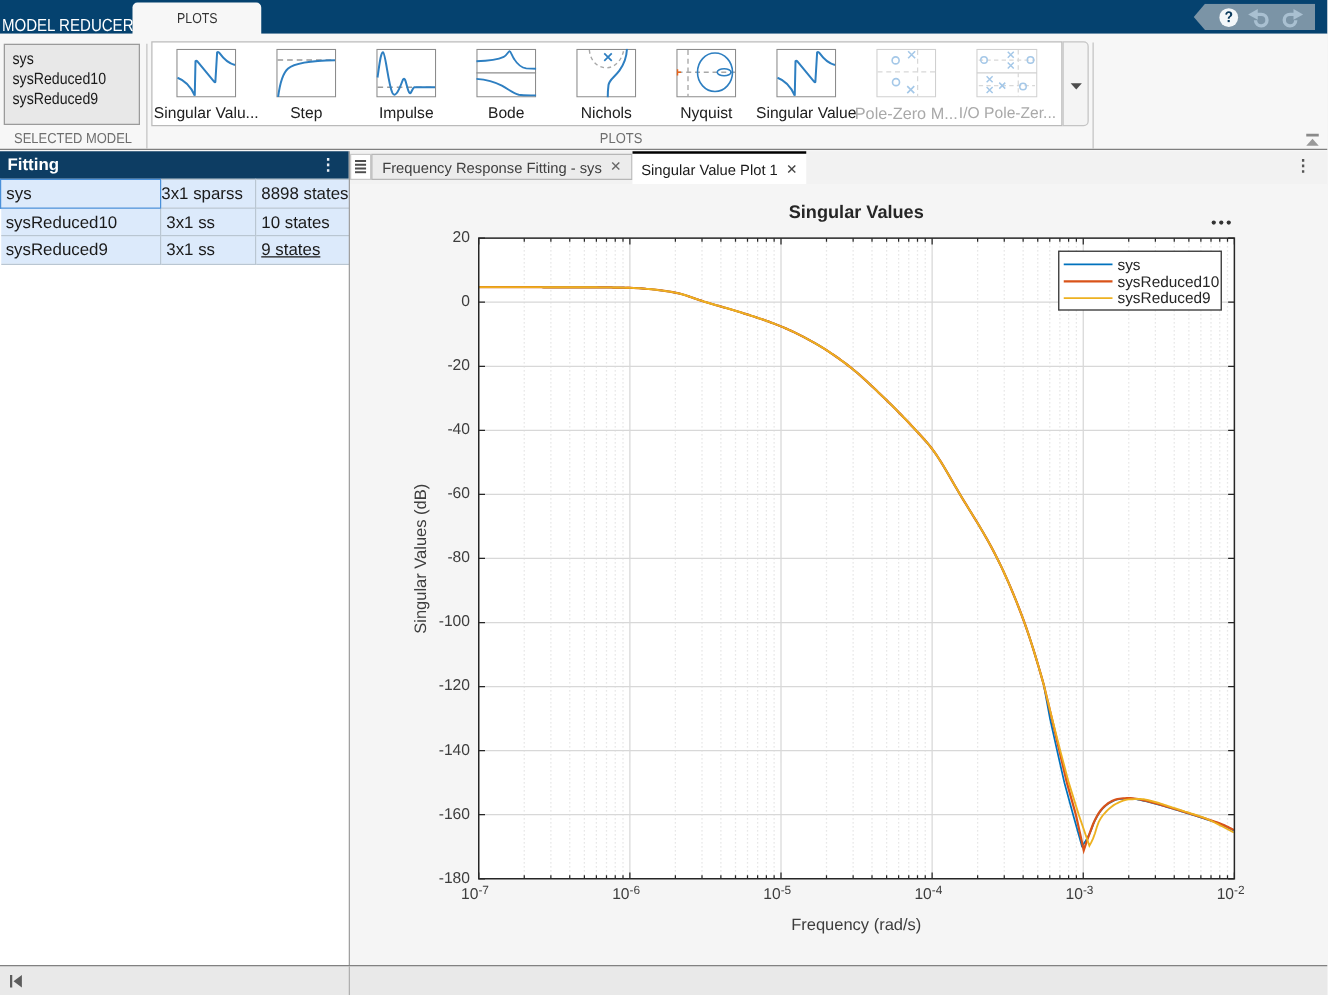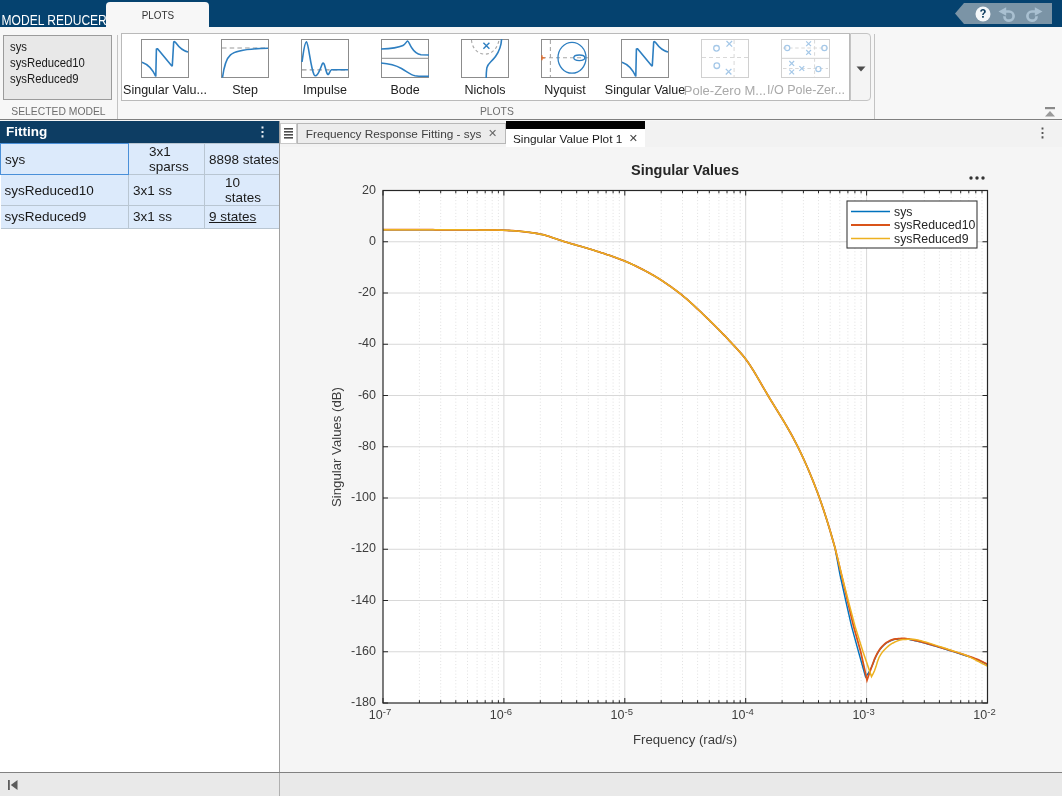--- a/index.html
+++ b/index.html
@@ -136,27 +136,27 @@
 
 <table style="position:absolute;left:0;top:143px;width:279px;border-collapse:collapse;font-size:13.5px;color:#1a1a1a;table-layout:fixed;">
   <colgroup>
       <col style="width:128px">
       <col style="width:76px">
       <col style="width:75px">
     </colgroup>
   <tbody>
   <tr style="height:22.5px;background:#dceafb;">
     <td style="border:1.5px solid #4a90d9;padding-left:4px;">sys</td>
-    <td style="border:1px solid #b9c6d2;padding-left:20px;">3x1 sparss</td>
+    <td style="border:1px solid #b9c6d2;padding-left:0;">3x1 sparss</td>
     <td style="border:1px solid #b9c6d2;border-right:none;padding-left:4px;">8898 states</td>
   </tr>
   <tr style="height:22.5px;background:#dceafb;">
     <td style="border:1px solid #b9c6d2;border-left:none;padding-left:4px;">sysReduced10</td>
     <td style="border:1px solid #b9c6d2;padding-left:4px;">3x1 ss</td>
-    <td style="border:1px solid #b9c6d2;border-right:none;padding-left:20px;">10 states</td>
+    <td style="border:1px solid #b9c6d2;border-right:none;padding-left:4px;">10 states</td>
   </tr>
   <tr style="height:22.5px;background:#dceafb;">
     <td style="border:1px solid #b9c6d2;border-left:none;border-bottom:1px solid #b9c6d2;padding-left:4px;">sysReduced9</td>
     <td style="border:1px solid #b9c6d2;padding-left:4px;">3x1 ss</td>
     <td style="border:1px solid #b9c6d2;border-right:none;padding-left:4px;text-decoration:underline;">9 states</td>
   </tr>
 </tbody>
   </table>
 
 <div class="abs" style="left:279px;top:121px;width:1px;height:675px;background:#a0a0a0;"></div>
@@ -166,21 +166,21 @@
   <svg width="9" height="11">
       <g fill="#4d4d4d">
         <rect x="0" y="0" width="9" height="1.6"></rect>
         <rect x="0" y="3" width="9" height="1.6"></rect>
         <rect x="0" y="6" width="9" height="1.6"></rect>
         <rect x="0" y="9" width="9" height="1.6"></rect>
       </g>
     </svg>
 </div>
 <div class="abs" style="left:297px;top:123px;width:209px;height:21px;background:#ececec;border:1px solid #b7b7b7;color:#404040;font-size:11.8px;display:flex;align-items:center;justify-content:center;">Frequency Response Fitting - sys&nbsp;&nbsp;<span style="color:#666;font-size:11px;">✕</span></div>
-<div class="abs" style="left:506px;top:121px;width:139px;height:27px;background:#fff;border-top:8px solid #000000;color:#1a1a1a;font-size:11.8px;display:flex;align-items:center;justify-content:center;">Singular Value Plot 1&nbsp;&nbsp;<span style="color:#444;font-size:11px;">✕</span></div>
+<div class="abs" style="left:506px;top:121px;width:139px;height:27px;background:#fff;border-top:2px solid #000000;color:#1a1a1a;font-size:11.8px;display:flex;align-items:center;justify-content:center;">Singular Value Plot 1&nbsp;&nbsp;<span style="color:#444;font-size:11px;">✕</span></div>
 <div class="abs" style="left:1036px;top:125px;width:14px;height:18px;color:#555;font-size:13px;font-weight:bold;">⋮</div>
 
 <div class="abs" style="left:280px;top:148px;width:782px;height:625px;background:#f5f5f5;"></div>
 <svg id="plot" class="abs" style="left:280px;top:147px;" width="782" height="626" viewBox="0 0 782 626">
 <rect x="0" y="0" width="782" height="626" fill="#f5f5f5"></rect>
 <rect x="103.0" y="43.5" width="604.5" height="512.5" fill="#ffffff"></rect>
 <path d="M139.4,43.5 V556.0 M160.7,43.5 V556.0 M175.8,43.5 V556.0 M187.5,43.5 V556.0 M197.1,43.5 V556.0 M205.2,43.5 V556.0 M212.2,43.5 V556.0 M218.4,43.5 V556.0 M260.3,43.5 V556.0 M281.6,43.5 V556.0 M296.7,43.5 V556.0 M308.4,43.5 V556.0 M318.0,43.5 V556.0 M326.1,43.5 V556.0 M333.1,43.5 V556.0 M339.3,43.5 V556.0 M381.2,43.5 V556.0 M402.5,43.5 V556.0 M417.6,43.5 V556.0 M429.3,43.5 V556.0 M438.9,43.5 V556.0 M447.0,43.5 V556.0 M454.0,43.5 V556.0 M460.2,43.5 V556.0 M502.1,43.5 V556.0 M523.4,43.5 V556.0 M538.5,43.5 V556.0 M550.2,43.5 V556.0 M559.8,43.5 V556.0 M567.9,43.5 V556.0 M574.9,43.5 V556.0 M581.1,43.5 V556.0 M623.0,43.5 V556.0 M644.3,43.5 V556.0 M659.4,43.5 V556.0 M671.1,43.5 V556.0 M680.7,43.5 V556.0 M688.8,43.5 V556.0 M695.8,43.5 V556.0 M702.0,43.5 V556.0" stroke="#e0e0e0" stroke-width="1" stroke-dasharray="1,2.2" fill="none"></path>
 <path d="M223.9,43.5 V556.0 M344.8,43.5 V556.0 M465.7,43.5 V556.0 M586.6,43.5 V556.0 M103.0,504.75 H707.5 M103.0,453.50 H707.5 M103.0,402.25 H707.5 M103.0,351.00 H707.5 M103.0,299.75 H707.5 M103.0,248.50 H707.5 M103.0,197.25 H707.5 M103.0,146.00 H707.5 M103.0,94.75 H707.5" stroke="#d8d8d8" stroke-width="1" fill="none"></path>
 <path d="M103.0,82.7 L105.0,82.7 L107.0,82.7 L109.0,82.7 L111.0,82.7 L113.0,82.7 L115.0,82.7 L117.0,82.7 L119.0,82.7 L121.0,82.7 L123.0,82.7 L125.0,82.7 L127.0,82.7 L129.0,82.7 L131.0,82.7 L133.0,82.7 L135.0,82.7 L137.0,82.7 L139.0,82.7 L141.0,82.7 L143.0,82.7 L145.0,82.7 L147.0,82.7 L149.0,82.7 L151.0,82.7 L153.0,82.7 L155.0,82.8 L157.0,82.8 L159.0,82.8 L161.0,82.8 L163.0,82.8 L165.0,82.8 L167.0,82.8 L169.0,82.8 L171.0,82.8 L173.0,82.8 L175.0,82.8 L177.0,82.8 L179.0,82.8 L181.0,82.8 L183.0,82.8 L185.0,82.8 L187.0,82.8 L189.0,82.8 L191.0,82.8 L193.0,82.8 L195.0,82.8 L197.0,82.8 L199.0,82.9 L201.0,82.9 L203.0,82.9 L205.0,82.9 L207.0,82.9 L209.0,82.9 L211.0,83.0 L213.0,83.0 L215.0,83.0 L217.0,83.1 L219.0,83.1 L221.0,83.2 L223.0,83.2 L225.0,83.3 L227.0,83.4 L229.0,83.5 L231.0,83.6 L233.0,83.7 L235.0,83.9 L237.0,84.1 L239.0,84.2 L241.0,84.4 L243.0,84.6 L245.0,84.8 L247.0,85.1 L249.0,85.3 L251.0,85.6 L253.0,85.9 L255.0,86.2 L257.0,86.5 L259.0,86.9 L261.0,87.3 L263.0,87.7 L265.0,88.2 L267.0,88.8 L269.0,89.4 L271.0,90.1 L273.0,90.8 L275.0,91.5 L277.0,92.2 L279.0,92.9 L281.0,93.5 L283.0,94.2 L285.0,94.8 L287.0,95.4 L289.0,96.0 L291.0,96.6 L293.0,97.2 L295.0,97.7 L297.0,98.3 L299.0,98.9 L301.0,99.4 L303.0,100.0 L305.0,100.6 L307.0,101.2 L309.0,101.8 L311.0,102.4 L313.0,103.0 L315.0,103.7 L317.0,104.3 L319.0,104.9 L321.0,105.6 L323.0,106.2 L325.0,106.9 L327.0,107.6 L329.0,108.2 L331.0,108.9 L333.0,109.6 L335.0,110.3 L337.0,111.1 L339.0,111.8 L341.0,112.6 L343.0,113.4 L345.0,114.2 L347.0,115.0 L349.0,115.9 L351.0,116.8 L353.0,117.7 L355.0,118.6 L357.0,119.6 L359.0,120.6 L361.0,121.6 L363.0,122.6 L365.0,123.7 L367.0,124.8 L369.0,125.9 L371.0,127.0 L373.0,128.1 L375.0,129.3 L377.0,130.5 L379.0,131.7 L381.0,133.0 L383.0,134.3 L385.0,135.7 L387.0,137.0 L389.0,138.4 L391.0,139.8 L393.0,141.3 L395.0,142.7 L397.0,144.2 L399.0,145.8 L401.0,147.3 L403.0,149.0 L405.0,150.6 L407.0,152.3 L409.0,154.1 L411.0,155.9 L413.0,157.7 L415.0,159.6 L417.0,161.5 L419.0,163.3 L421.0,165.2 L423.0,167.2 L425.0,169.1 L427.0,171.0 L429.0,172.9 L431.0,174.9 L433.0,176.8 L435.0,178.8 L437.0,180.8 L439.0,182.9 L441.0,184.9 L443.0,187.0 L445.0,189.0 L447.0,191.1 L449.0,193.3 L451.0,195.4 L453.0,197.6 L455.0,199.7 L457.0,201.9 L459.0,204.1 L461.0,206.3 L463.0,208.7 L465.0,211.2 L467.0,213.9 L469.0,216.7 L471.0,219.8 L473.0,222.9 L475.0,226.2 L477.0,229.6 L479.0,233.0 L481.0,236.5 L483.0,240.0 L485.0,243.4 L487.0,246.8 L489.0,250.2 L491.0,253.5 L493.0,256.7 L495.0,260.0 L497.0,263.2 L499.0,266.5 L501.0,269.7 L503.0,273.0 L505.0,276.4 L507.0,279.8 L509.0,283.3 L511.0,286.8 L513.0,290.5 L515.0,294.3 L517.0,298.2 L519.0,302.2 L521.0,306.3 L523.0,310.6 L525.0,315.0 L527.0,319.5 L529.0,324.2 L531.0,329.0 L533.0,333.9 L535.0,339.0 L537.0,344.2 L539.0,349.6 L541.0,355.2 L543.0,361.1 L545.0,367.2 L547.0,373.5 L549.0,380.1 L551.0,386.8 L553.0,393.7 L555.0,400.8 L560.0,427.9 L565.7,453.5 L571.5,479.1 L578.5,504.8 L585.5,529.8 L587.0,528.0 L588.5,525.8 L590.0,523.2 L591.5,520.3 L593.0,516.8 L594.5,512.7 L596.0,509.2 L597.5,506.4 L599.0,503.8 L600.5,501.7 L602.0,500.0 L603.5,498.5 L605.0,497.1 L606.5,496.0 L608.0,495.1 L609.5,494.3 L611.0,493.6 L612.5,493.0 L614.0,492.5 L615.5,492.3 L617.0,492.2 L618.5,492.1 L620.0,492.0 L621.5,491.9 L623.0,491.9 L624.5,491.9 L626.0,491.9 L627.5,492.1 L629.0,492.4 L630.5,492.7 L632.0,493.0 L633.5,493.3 L635.0,493.7 L636.5,494.0 L638.0,494.3 L639.5,494.7 L641.0,495.1 L642.5,495.5 L644.0,495.9 L645.5,496.3 L647.0,496.8 L648.5,497.2 L650.0,497.6 L651.5,498.0 L653.0,498.5 L654.5,498.9 L656.0,499.4 L657.5,499.8 L659.0,500.2 L660.5,500.7 L662.0,501.2 L663.5,501.6 L665.0,502.1 L666.5,502.5 L668.0,503.0 L669.5,503.5 L671.0,503.9 L672.5,504.4 L674.0,504.9 L675.5,505.4 L677.0,505.8 L678.5,506.3 L680.0,506.8 L681.5,507.3 L683.0,507.8 L684.5,508.3 L686.0,508.8 L687.5,509.2 L689.0,509.7 L690.5,510.2 L692.0,510.7 L693.5,511.3 L695.0,511.8 L696.5,512.4 L698.0,513.0 L699.5,513.7 L701.0,514.4 L702.5,515.1 L704.0,515.8 L705.5,516.6 L707.0,517.4" fill="none" stroke="#0072bd" stroke-width="1.4"></path>
 <path d="M103.0,82.7 L105.0,82.7 L107.0,82.7 L109.0,82.7 L111.0,82.7 L113.0,82.7 L115.0,82.7 L117.0,82.7 L119.0,82.7 L121.0,82.7 L123.0,82.7 L125.0,82.7 L127.0,82.7 L129.0,82.7 L131.0,82.7 L133.0,82.7 L135.0,82.7 L137.0,82.7 L139.0,82.7 L141.0,82.7 L143.0,82.7 L145.0,82.7 L147.0,82.7 L149.0,82.7 L151.0,82.7 L153.0,82.7 L155.0,82.8 L157.0,82.8 L159.0,82.8 L161.0,82.8 L163.0,82.8 L165.0,82.8 L167.0,82.8 L169.0,82.8 L171.0,82.8 L173.0,82.8 L175.0,82.8 L177.0,82.8 L179.0,82.8 L181.0,82.8 L183.0,82.8 L185.0,82.8 L187.0,82.8 L189.0,82.8 L191.0,82.8 L193.0,82.8 L195.0,82.8 L197.0,82.8 L199.0,82.9 L201.0,82.9 L203.0,82.9 L205.0,82.9 L207.0,82.9 L209.0,82.9 L211.0,83.0 L213.0,83.0 L215.0,83.0 L217.0,83.1 L219.0,83.1 L221.0,83.2 L223.0,83.2 L225.0,83.3 L227.0,83.4 L229.0,83.5 L231.0,83.6 L233.0,83.7 L235.0,83.9 L237.0,84.1 L239.0,84.2 L241.0,84.4 L243.0,84.6 L245.0,84.8 L247.0,85.1 L249.0,85.3 L251.0,85.6 L253.0,85.9 L255.0,86.2 L257.0,86.5 L259.0,86.9 L261.0,87.3 L263.0,87.7 L265.0,88.2 L267.0,88.8 L269.0,89.4 L271.0,90.1 L273.0,90.8 L275.0,91.5 L277.0,92.2 L279.0,92.9 L281.0,93.5 L283.0,94.2 L285.0,94.8 L287.0,95.4 L289.0,96.0 L291.0,96.6 L293.0,97.2 L295.0,97.7 L297.0,98.3 L299.0,98.9 L301.0,99.4 L303.0,100.0 L305.0,100.6 L307.0,101.2 L309.0,101.8 L311.0,102.4 L313.0,103.0 L315.0,103.7 L317.0,104.3 L319.0,104.9 L321.0,105.6 L323.0,106.2 L325.0,106.9 L327.0,107.6 L329.0,108.2 L331.0,108.9 L333.0,109.6 L335.0,110.3 L337.0,111.1 L339.0,111.8 L341.0,112.6 L343.0,113.4 L345.0,114.2 L347.0,115.0 L349.0,115.9 L351.0,116.8 L353.0,117.7 L355.0,118.6 L357.0,119.6 L359.0,120.6 L361.0,121.6 L363.0,122.6 L365.0,123.7 L367.0,124.8 L369.0,125.9 L371.0,127.0 L373.0,128.1 L375.0,129.3 L377.0,130.5 L379.0,131.7 L381.0,133.0 L383.0,134.3 L385.0,135.7 L387.0,137.0 L389.0,138.4 L391.0,139.8 L393.0,141.3 L395.0,142.7 L397.0,144.2 L399.0,145.8 L401.0,147.3 L403.0,149.0 L405.0,150.6 L407.0,152.3 L409.0,154.1 L411.0,155.9 L413.0,157.7 L415.0,159.6 L417.0,161.5 L419.0,163.3 L421.0,165.2 L423.0,167.2 L425.0,169.1 L427.0,171.0 L429.0,172.9 L431.0,174.9 L433.0,176.8 L435.0,178.8 L437.0,180.8 L439.0,182.9 L441.0,184.9 L443.0,187.0 L445.0,189.0 L447.0,191.1 L449.0,193.3 L451.0,195.4 L453.0,197.6 L455.0,199.7 L457.0,201.9 L459.0,204.1 L461.0,206.3 L463.0,208.7 L465.0,211.2 L467.0,213.9 L469.0,216.7 L471.0,219.8 L473.0,222.9 L475.0,226.2 L477.0,229.6 L479.0,233.0 L481.0,236.5 L483.0,240.0 L485.0,243.4 L487.0,246.8 L489.0,250.2 L491.0,253.5 L493.0,256.7 L495.0,260.0 L497.0,263.2 L499.0,266.5 L501.0,269.7 L503.0,273.0 L505.0,276.4 L507.0,279.8 L509.0,283.3 L511.0,286.8 L513.0,290.5 L515.0,294.3 L517.0,298.2 L519.0,302.2 L521.0,306.3 L523.0,310.6 L525.0,315.0 L527.0,319.5 L529.0,324.2 L531.0,329.0 L533.0,333.9 L535.0,339.0 L537.0,344.2 L539.0,349.6 L541.0,355.2 L543.0,361.1 L545.0,367.2 L547.0,373.5 L549.0,380.1 L551.0,386.8 L553.0,393.7 L555.0,400.8 L561.5,427.9 L567.5,453.5 L573.5,479.1 L580.7,504.8 L587.0,533.2 L588.5,528.7 L590.0,524.4 L591.5,520.3 L593.0,516.2 L594.5,512.2 L596.0,508.9 L597.5,506.0 L599.0,503.5 L600.5,501.4 L602.0,499.6 L603.5,498.1 L605.0,496.8 L606.5,495.6 L608.0,494.7 L609.5,493.9 L611.0,493.2 L612.5,492.6 L614.0,492.2 L615.5,492.0 L617.0,491.8 L618.5,491.7 L620.0,491.6 L621.5,491.5 L623.0,491.5 L624.5,491.5 L626.0,491.6 L627.5,491.8 L629.0,492.0 L630.5,492.3 L632.0,492.6 L633.5,493.0 L635.0,493.3 L636.5,493.6 L638.0,494.0 L639.5,494.3 L641.0,494.7 L642.5,495.2 L644.0,495.6 L645.5,496.0 L647.0,496.4 L648.5,496.8 L650.0,497.3 L651.5,497.7 L653.0,498.1 L654.5,498.6 L656.0,499.0 L657.5,499.5 L659.0,499.9 L660.5,500.4 L662.0,500.8 L663.5,501.3 L665.0,501.7 L666.5,502.2 L668.0,502.7 L669.5,503.1 L671.0,503.6 L672.5,504.1 L674.0,504.5 L675.5,505.0 L677.0,505.5 L678.5,506.0 L680.0,506.4 L681.5,506.9 L683.0,507.4 L684.5,507.9 L686.0,508.4 L687.5,508.9 L689.0,509.4 L690.5,509.9 L692.0,510.4 L693.5,510.9 L695.0,511.5 L696.5,512.1 L698.0,512.7 L699.5,513.3 L701.0,514.0 L702.5,514.7 L704.0,515.5 L705.5,516.2 L707.0,517.0" fill="none" stroke="#d95319" stroke-width="1.8"></path>

